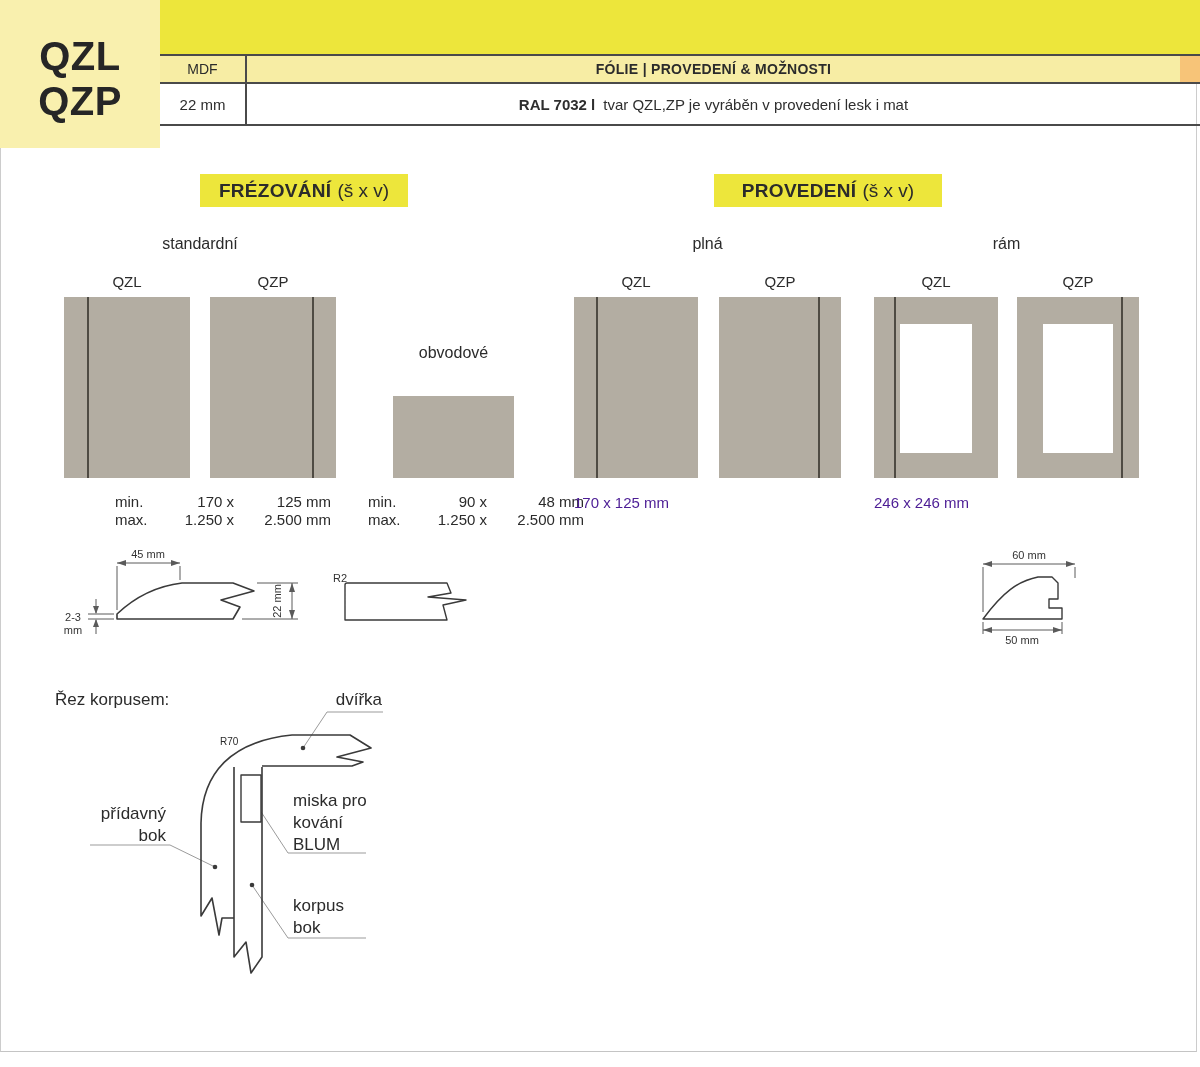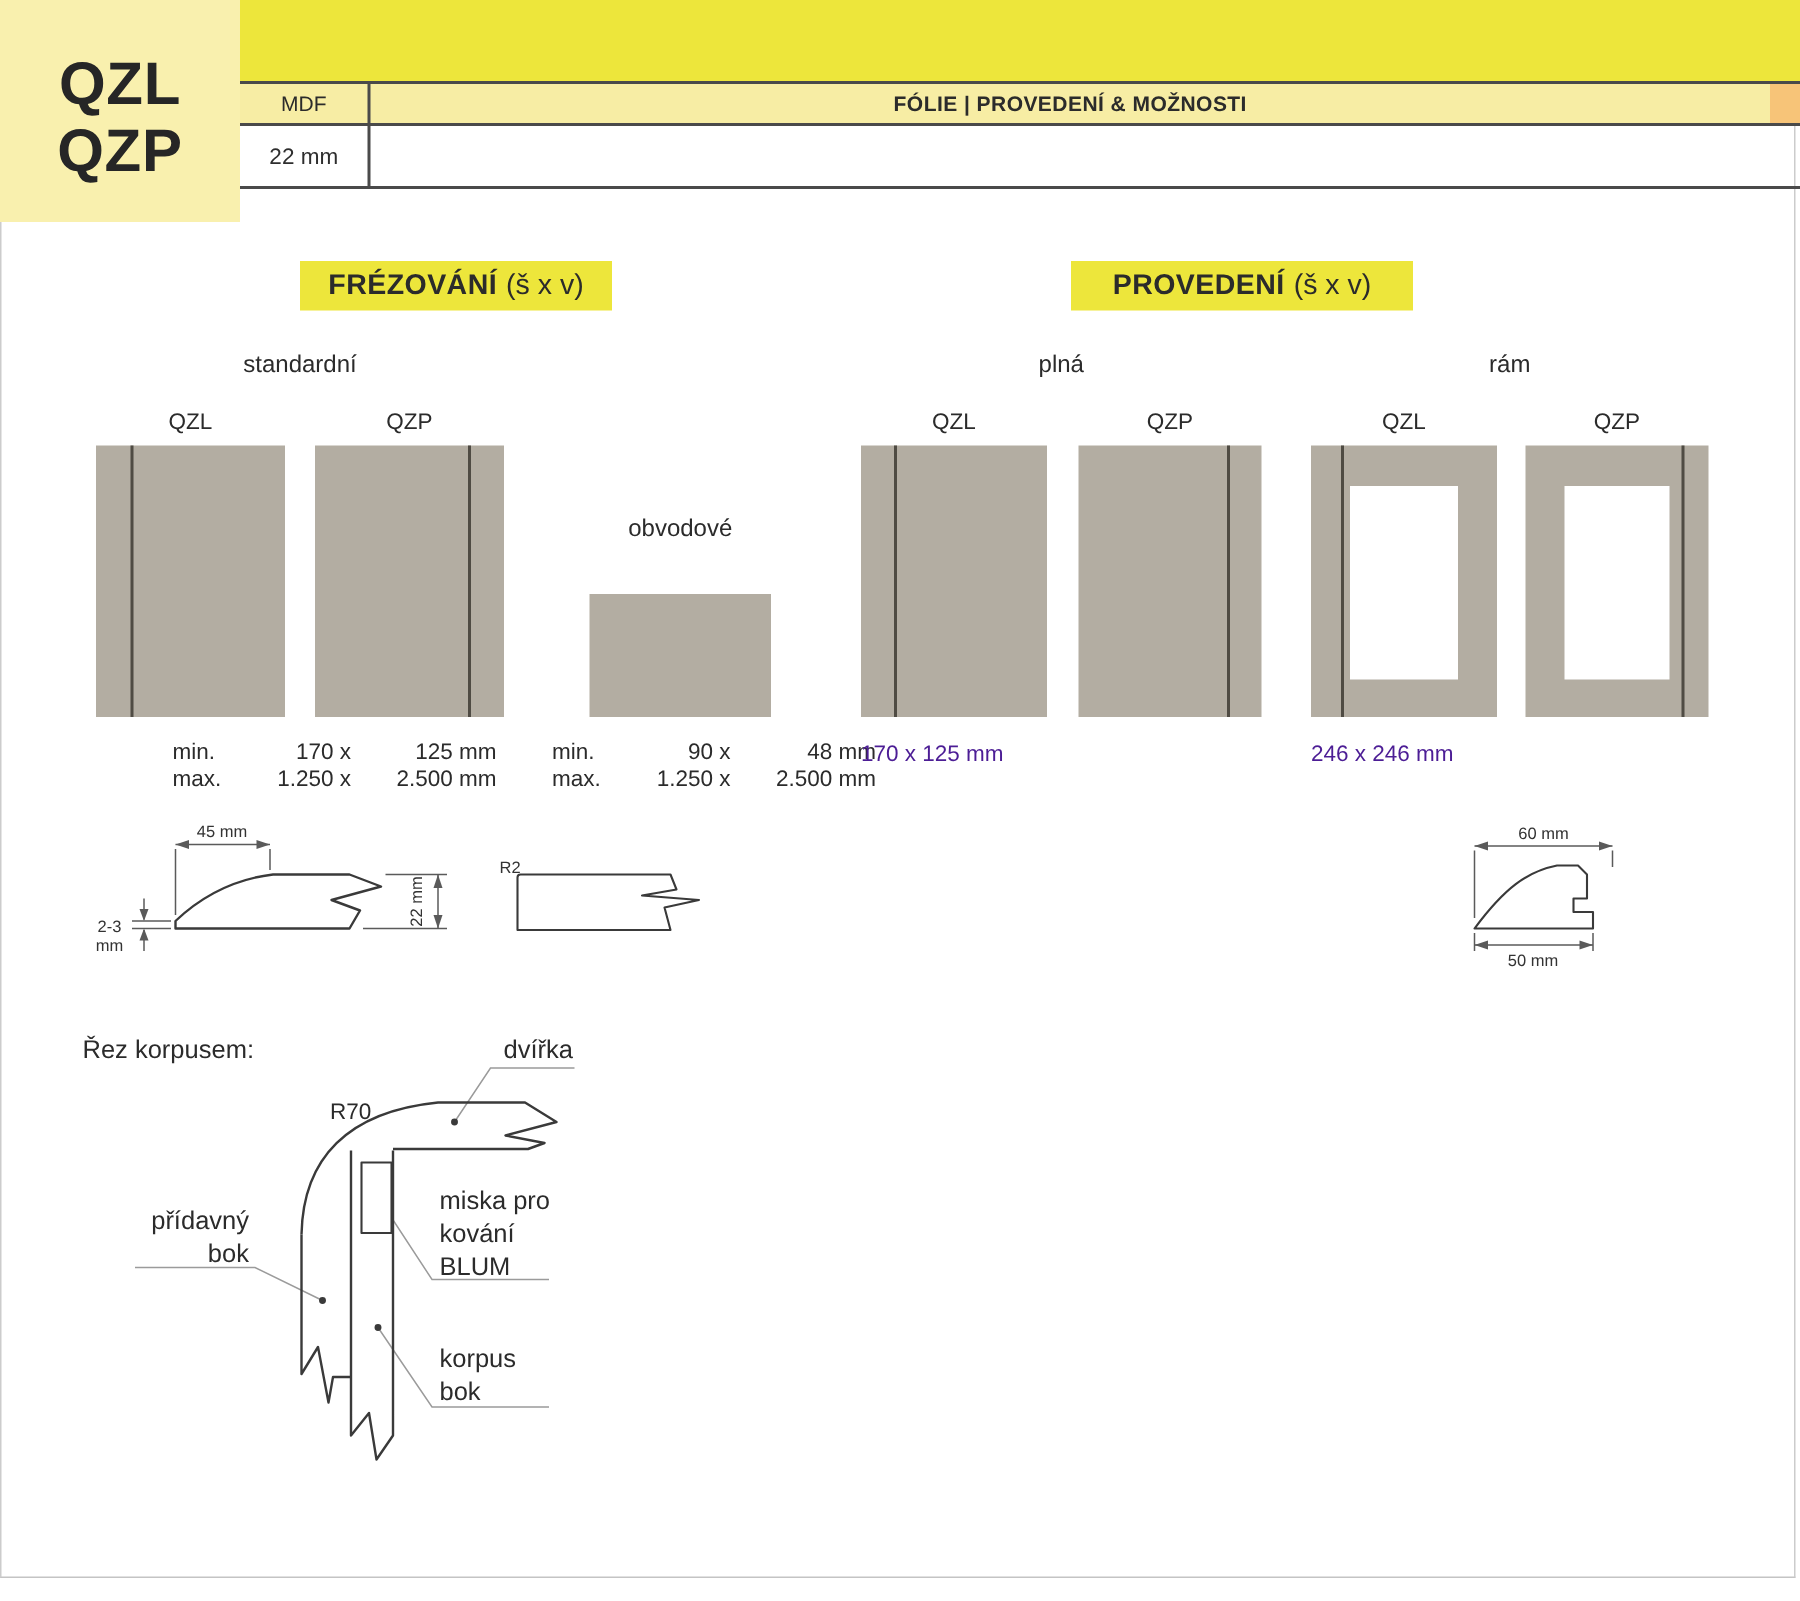--- a/index.html
+++ b/index.html
@@ -54,20 +54,24 @@
   </div>
   <div class="abs mdf-row"></div>
   <div class="abs orange-block"></div>
   <div class="abs hline" style="left:158px;top:54px;width:1042px;"></div>
   <div class="abs hline" style="left:158px;top:82px;width:1042px;"></div>
   <div class="abs hline" style="left:158px;top:124px;width:1042px;"></div>
   <div class="abs vline"></div>
   <div class="abs mdf-cell">MDF</div>
   <div class="abs folie-cell">FÓLIE | PROVEDENÍ &amp; MOŽNOSTI</div>
   <div class="abs thk-cell">22 mm</div>
+  <div class="abs ral-cell">
+    <b>RAL 7032 l</b>
+    <span>tvar QZL,ZP  je vyráběn v provedení lesk i mat</span>
+  </div>
 
   <div class="abs sec-box" style="left:200px;top:174px;width:208px;">
     <span class="t">FRÉZOVÁNÍ</span>
     <span class="s">(š x v)</span>
   </div>
   <div class="abs sec-box" style="left:714px;top:174px;width:228px;">
     <span class="t">PROVEDENÍ</span>
     <span class="s">(š x v)</span>
   </div>
 
@@ -195,21 +199,21 @@
     <g stroke="#3a3a3a" stroke-width="1.6" fill="none" stroke-linejoin="round">
       <path d="M 201 823 C 202 772 232 741 292 735 L 350 735 L 371 748 L 337 757 L 363 762 L 352 766 L 262 766"></path>
       <path d="M 234 767 L 234 957 L 246 942 L 251 973 L 262 957 L 262 767"></path>
       <path d="M 201 823 L 201 916 L 212 898 L 219 935 L 222 918 L 234 918"></path>
       <rect x="241" y="775" width="20" height="47" fill="#ffffff" stroke-width="1.4"></rect>
     </g>
   </svg>
 
   <div class="abs rez-label" style="left:55px;top:689px;">Řez korpusem:</div>
   <div class="abs rez-label" style="left:310px;top:689px;width:72px;text-align:right;">dvířka</div>
-  <div class="abs rez-label" style="left:220px;top:731px;font-size:15px;">R70</div>
+  <div class="abs rez-label" style="left:220px;top:731px;font-size:10px;">R70</div>
   <div class="abs rez-label" style="left:90px;top:803px;width:76px;text-align:right;">
     <div>přídavný</div>
     <div>bok</div>
   </div>
   <div class="abs rez-label" style="left:293px;top:790px;">
     <div>miska pro</div>
     <div>kování</div>
     <div>BLUM</div>
   </div>
   <div class="abs rez-label" style="left:293px;top:895px;">

